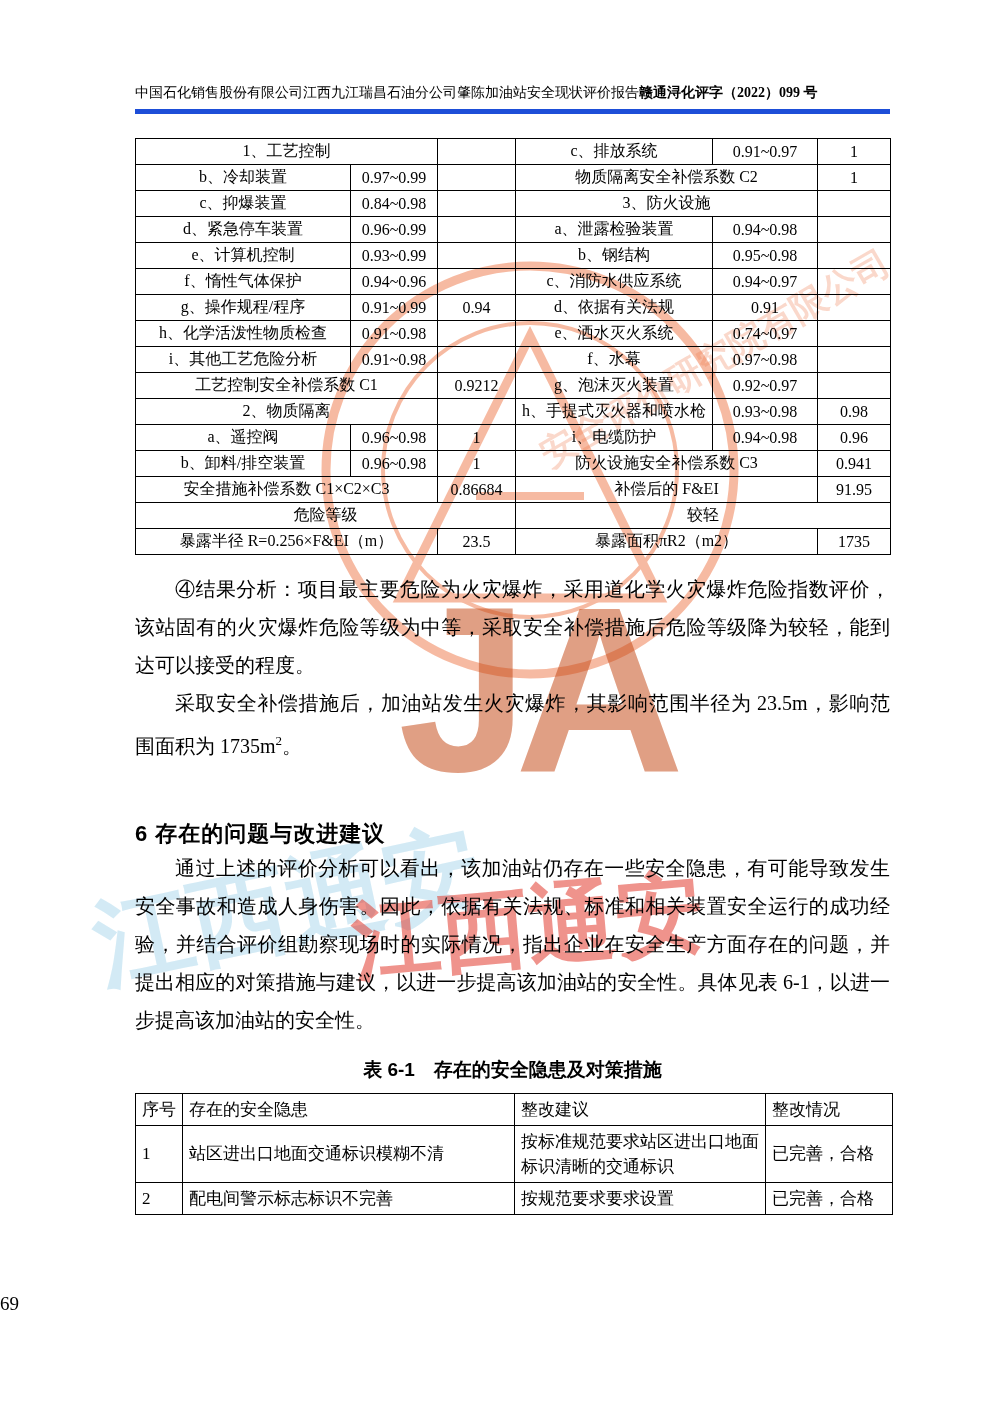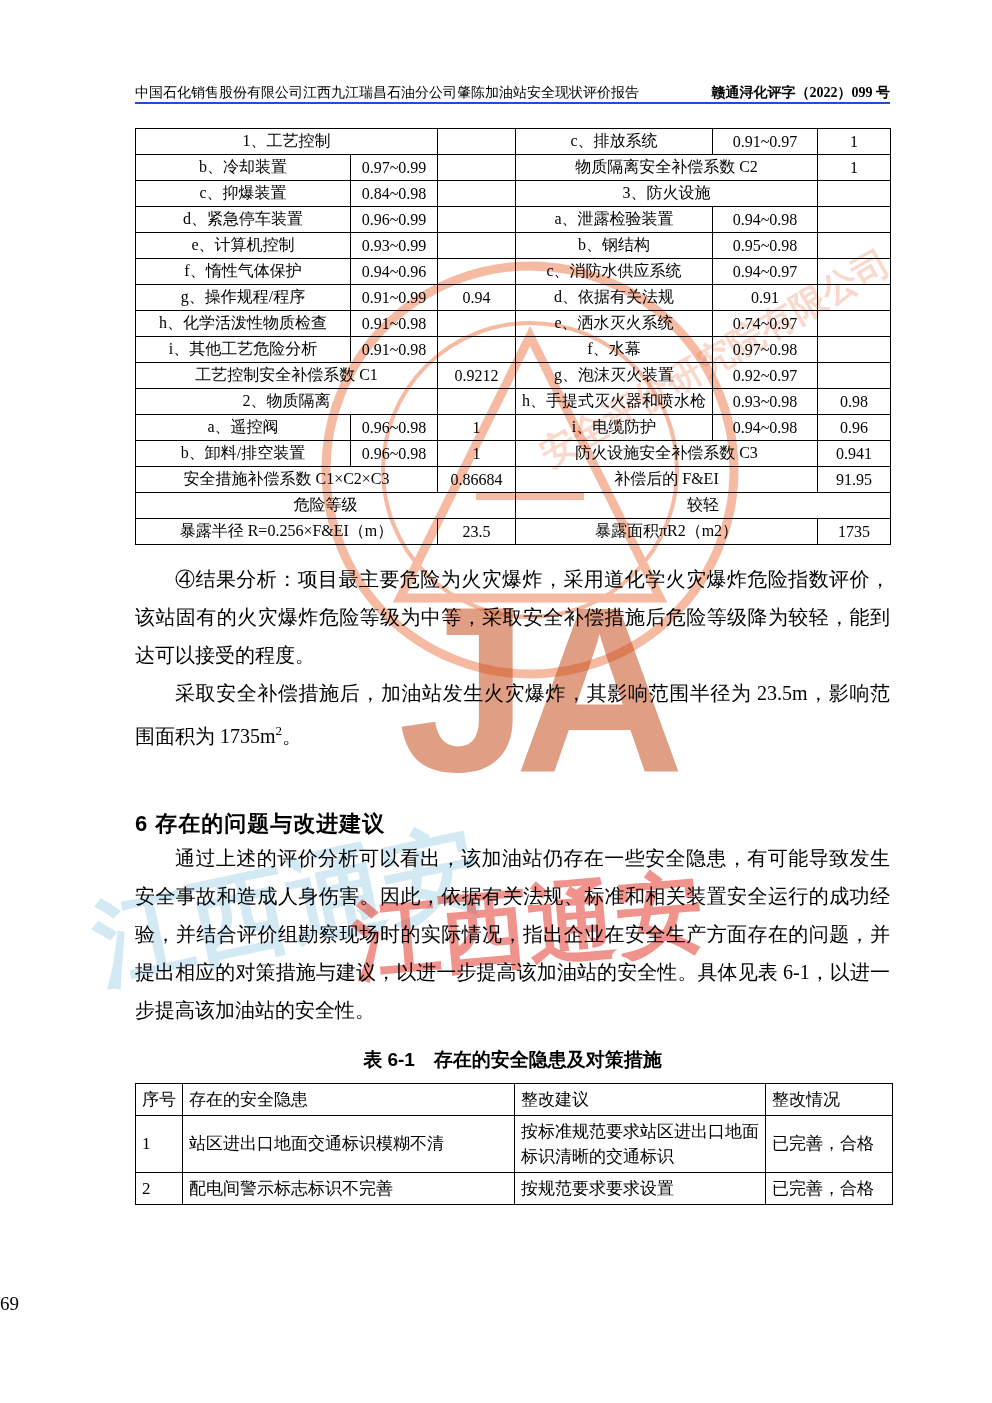--- a/index.html
+++ b/index.html
@@ -27,22 +27,22 @@
     font-family:"Liberation Sans", sans-serif;
   }
   .wm-arc {
     position:absolute; left:556px; top:430px; font-size:36px; font-weight:bold;
     transform:rotate(-30deg); transform-origin:left bottom; white-space:nowrap; opacity:.28;
     font-family:"Liberation Sans", sans-serif;
   }
   
   .content { position:relative; z-index:1; padding:84px 102px 0 135px; }
   .hdr {
-    display:flex; justify-content:space-between; align-items:flex-end;
-    font-size:14px; border-bottom:2px solid #1d4ed8;
+    display:flex; justify-content:flex-start; align-items:flex-end;
+    font-size:14px; padding-bottom:7px; border-bottom:5px solid #1d4ed8;
   }
   .hdr-right { font-weight:bold; }
 
   table.dow { border-collapse:collapse; width:755px; margin-top:24px; table-layout:fixed; }
   .dow td {
     border:1px solid #000; height:26px; font-size:16px; text-align:center;
     white-space:nowrap; overflow:hidden; padding:0 2px; background:transparent;
   }
 
   .para { font-size:20px; line-height:38px; text-indent:2em; text-align:justify; width:755px; }

